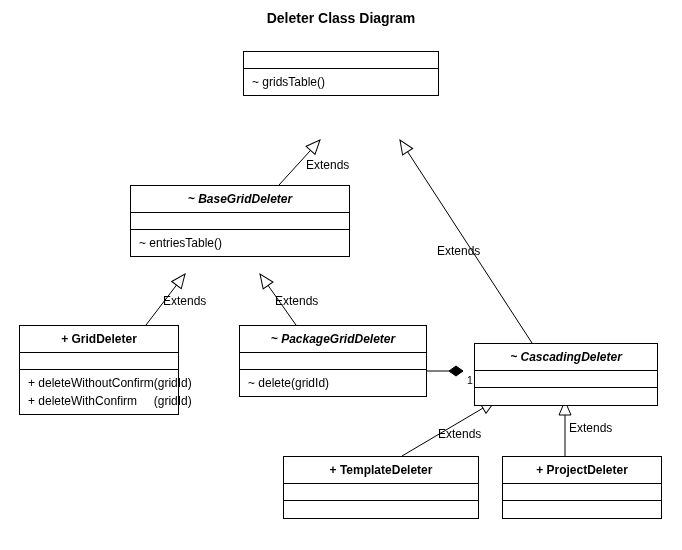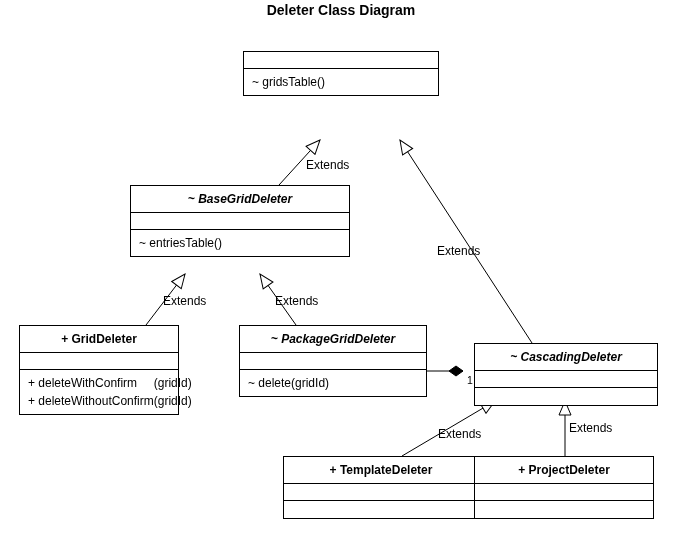--- a/index.html
+++ b/index.html
@@ -45,21 +45,21 @@
   
   <line x1="296" y1="325" x2="260" y2="274" stroke="#000" stroke-width="1" marker-end="url(#tri)"></line>
   
   <line x1="402" y1="456" x2="495" y2="401" stroke="#000" stroke-width="1" marker-end="url(#tri)"></line>
   
   <line x1="565" y1="456" x2="565" y2="401" stroke="#000" stroke-width="1" marker-end="url(#tri)"></line>
    PackageGridDeleter (open arrow) --&gt;
   <line x1="423" y1="371" x2="463" y2="371" stroke="#000" stroke-width="1" marker-end="url(#dia)" marker-start="url(#arr)"></line>
 </svg>
 
-<div class="title" style="position:absolute;top:2px">
+<div class="title" style="position:absolute;top:10px">
   <span class="title-text">Deleter Class Diagram</span>
 </div>
 
 <div class="cls" style="left:243px;top:51px;width:196px">
   <div class="compartment"></div>
   <div class="compartment">
     <div class="op">~ gridsTable()</div>
   </div>
 </div>
 
@@ -71,25 +71,25 @@
   </div>
 </div>
 
 <div class="cls" style="left:19px;top:325px;width:160px">
   <div class="compartment name-comp">+ GridDeleter</div>
   <div class="compartment"></div>
   <div class="compartment">
     <table class="mono" style="border-collapse:collapse">
         <tbody>
       <tr>
-            <td class="op">+ deleteWithConfirm</td>
+            <td class="op">+ deleteWithoutConfirm</td>
             <td class="op">(gridId)</td>
           </tr>
       <tr>
-            <td class="op">+ deleteWithoutConfirm</td>
+            <td class="op">+ deleteWithConfirm</td>
             <td class="op">(gridId)</td>
           </tr>
     </tbody>
       </table>
   </div>
 </div>
 
 <div class="cls" style="left:239px;top:325px;width:188px">
   <div class="compartment name-comp abstract">~ PackageGridDeleter</div>
   <div class="compartment"></div>
@@ -103,21 +103,21 @@
   <div class="compartment"></div>
   <div class="compartment"></div>
 </div>
 
 <div class="cls" style="left:283px;top:456px;width:196px">
   <div class="compartment name-comp">+ TemplateDeleter</div>
   <div class="compartment"></div>
   <div class="compartment"></div>
 </div>
 
-<div class="cls" style="left:474px;top:456px;width:180px">
+<div class="cls" style="left:502px;top:456px;width:160px">
   <div class="compartment name-comp">+ ProjectDeleter</div>
   <div class="compartment"></div>
   <div class="compartment"></div>
 </div>
 
 <div class="lbl" style="left:306px;top:158px">Extends</div>
 <div class="lbl" style="left:437px;top:244px">Extends</div>
 <div class="lbl" style="left:163px;top:294px">Extends</div>
 <div class="lbl" style="left:275px;top:294px">Extends</div>
 <div class="lbl" style="left:438px;top:427px">Extends</div>

